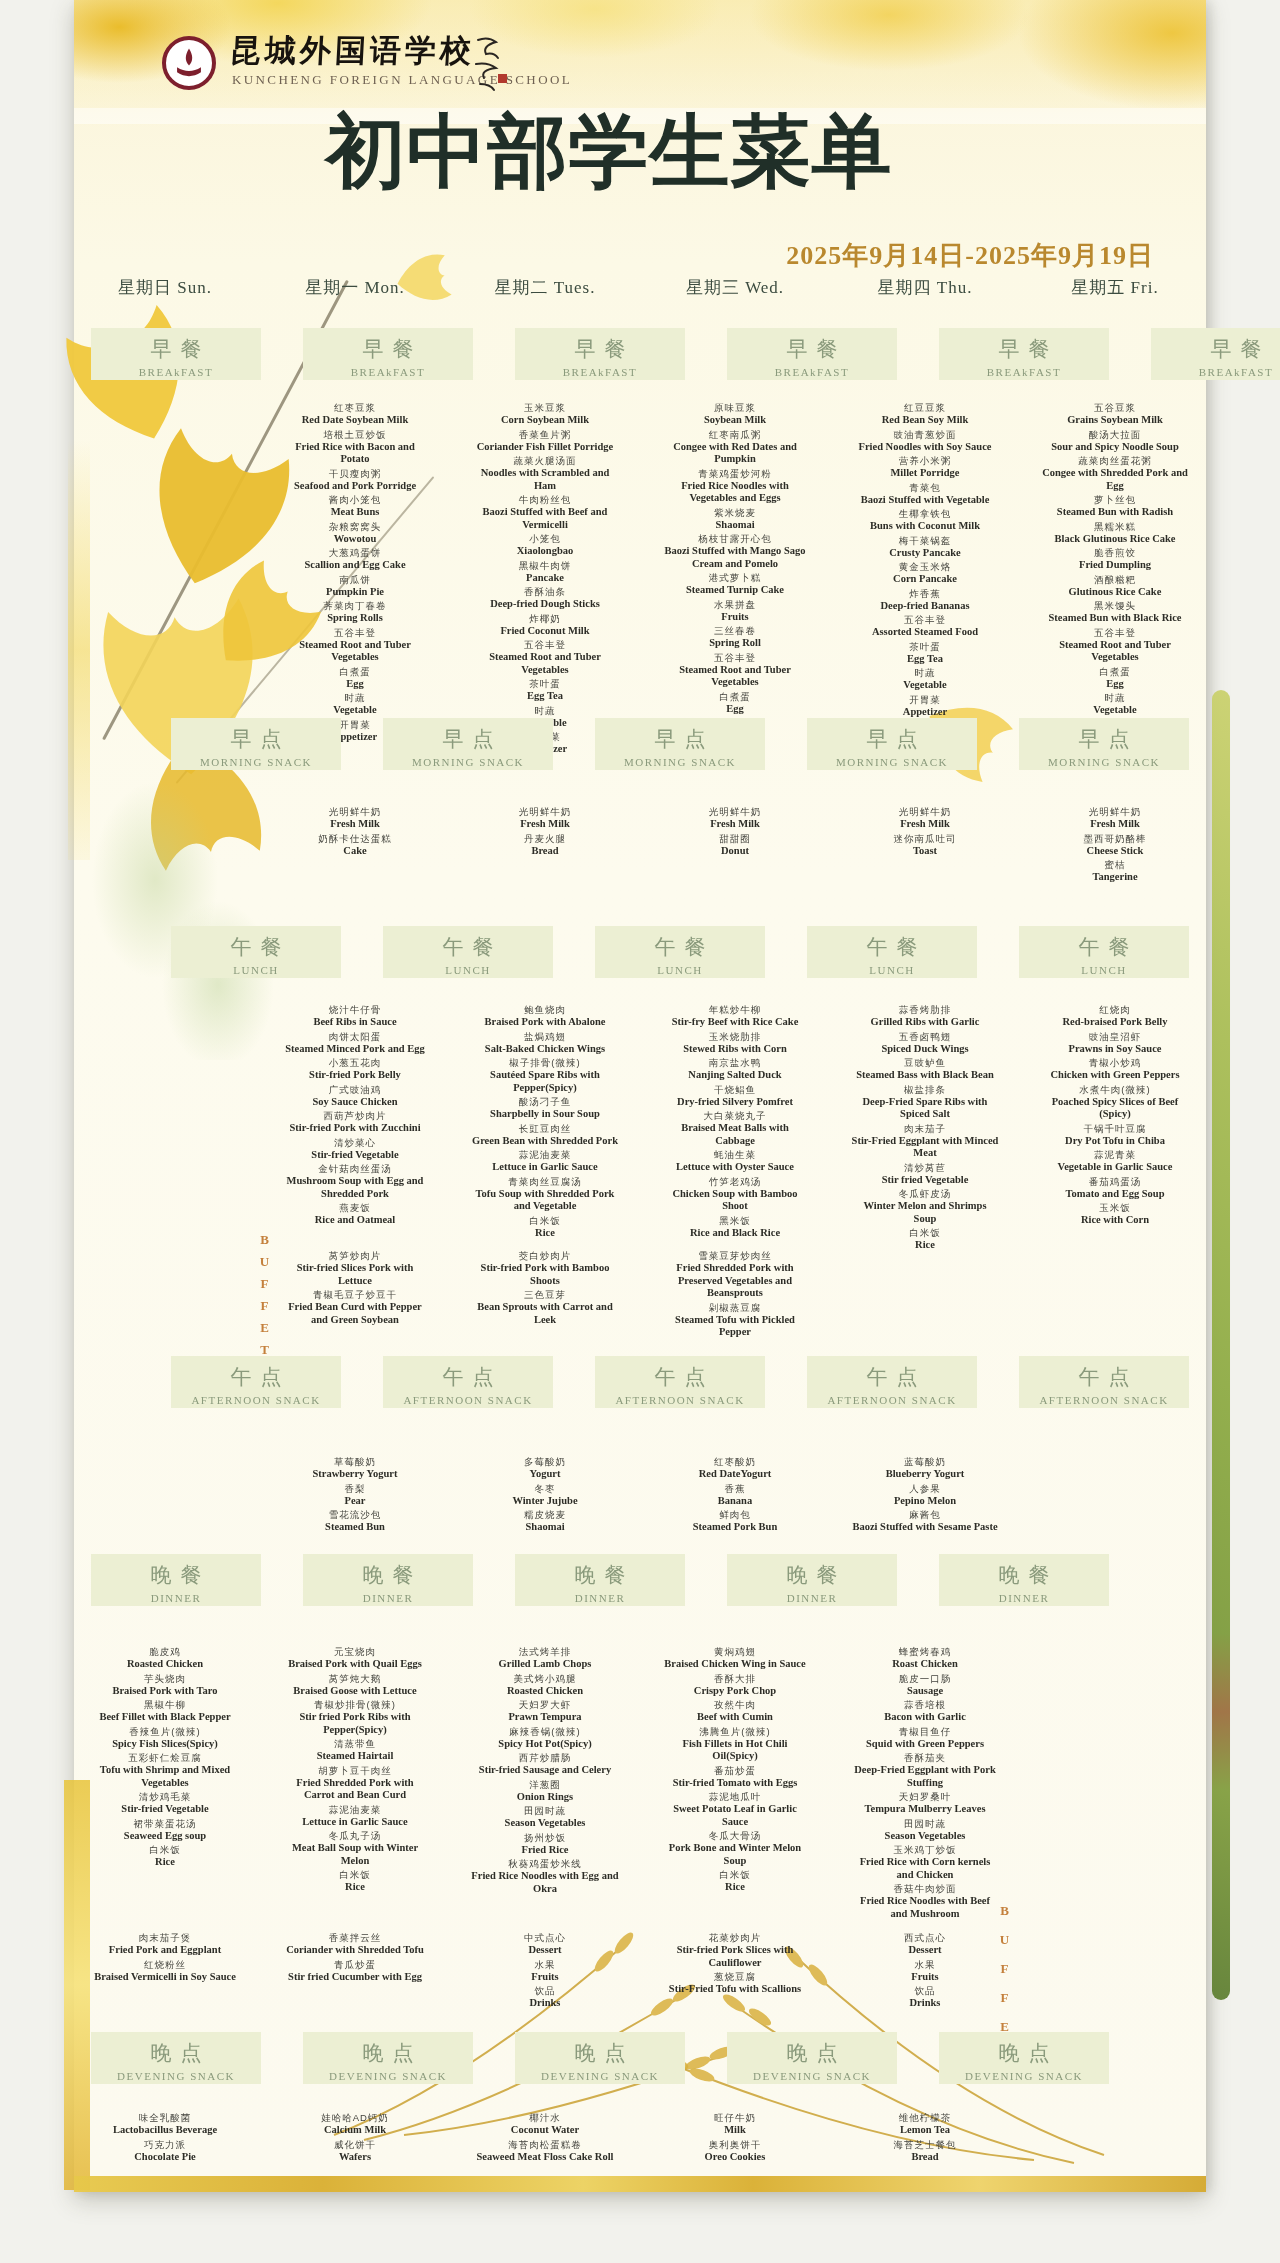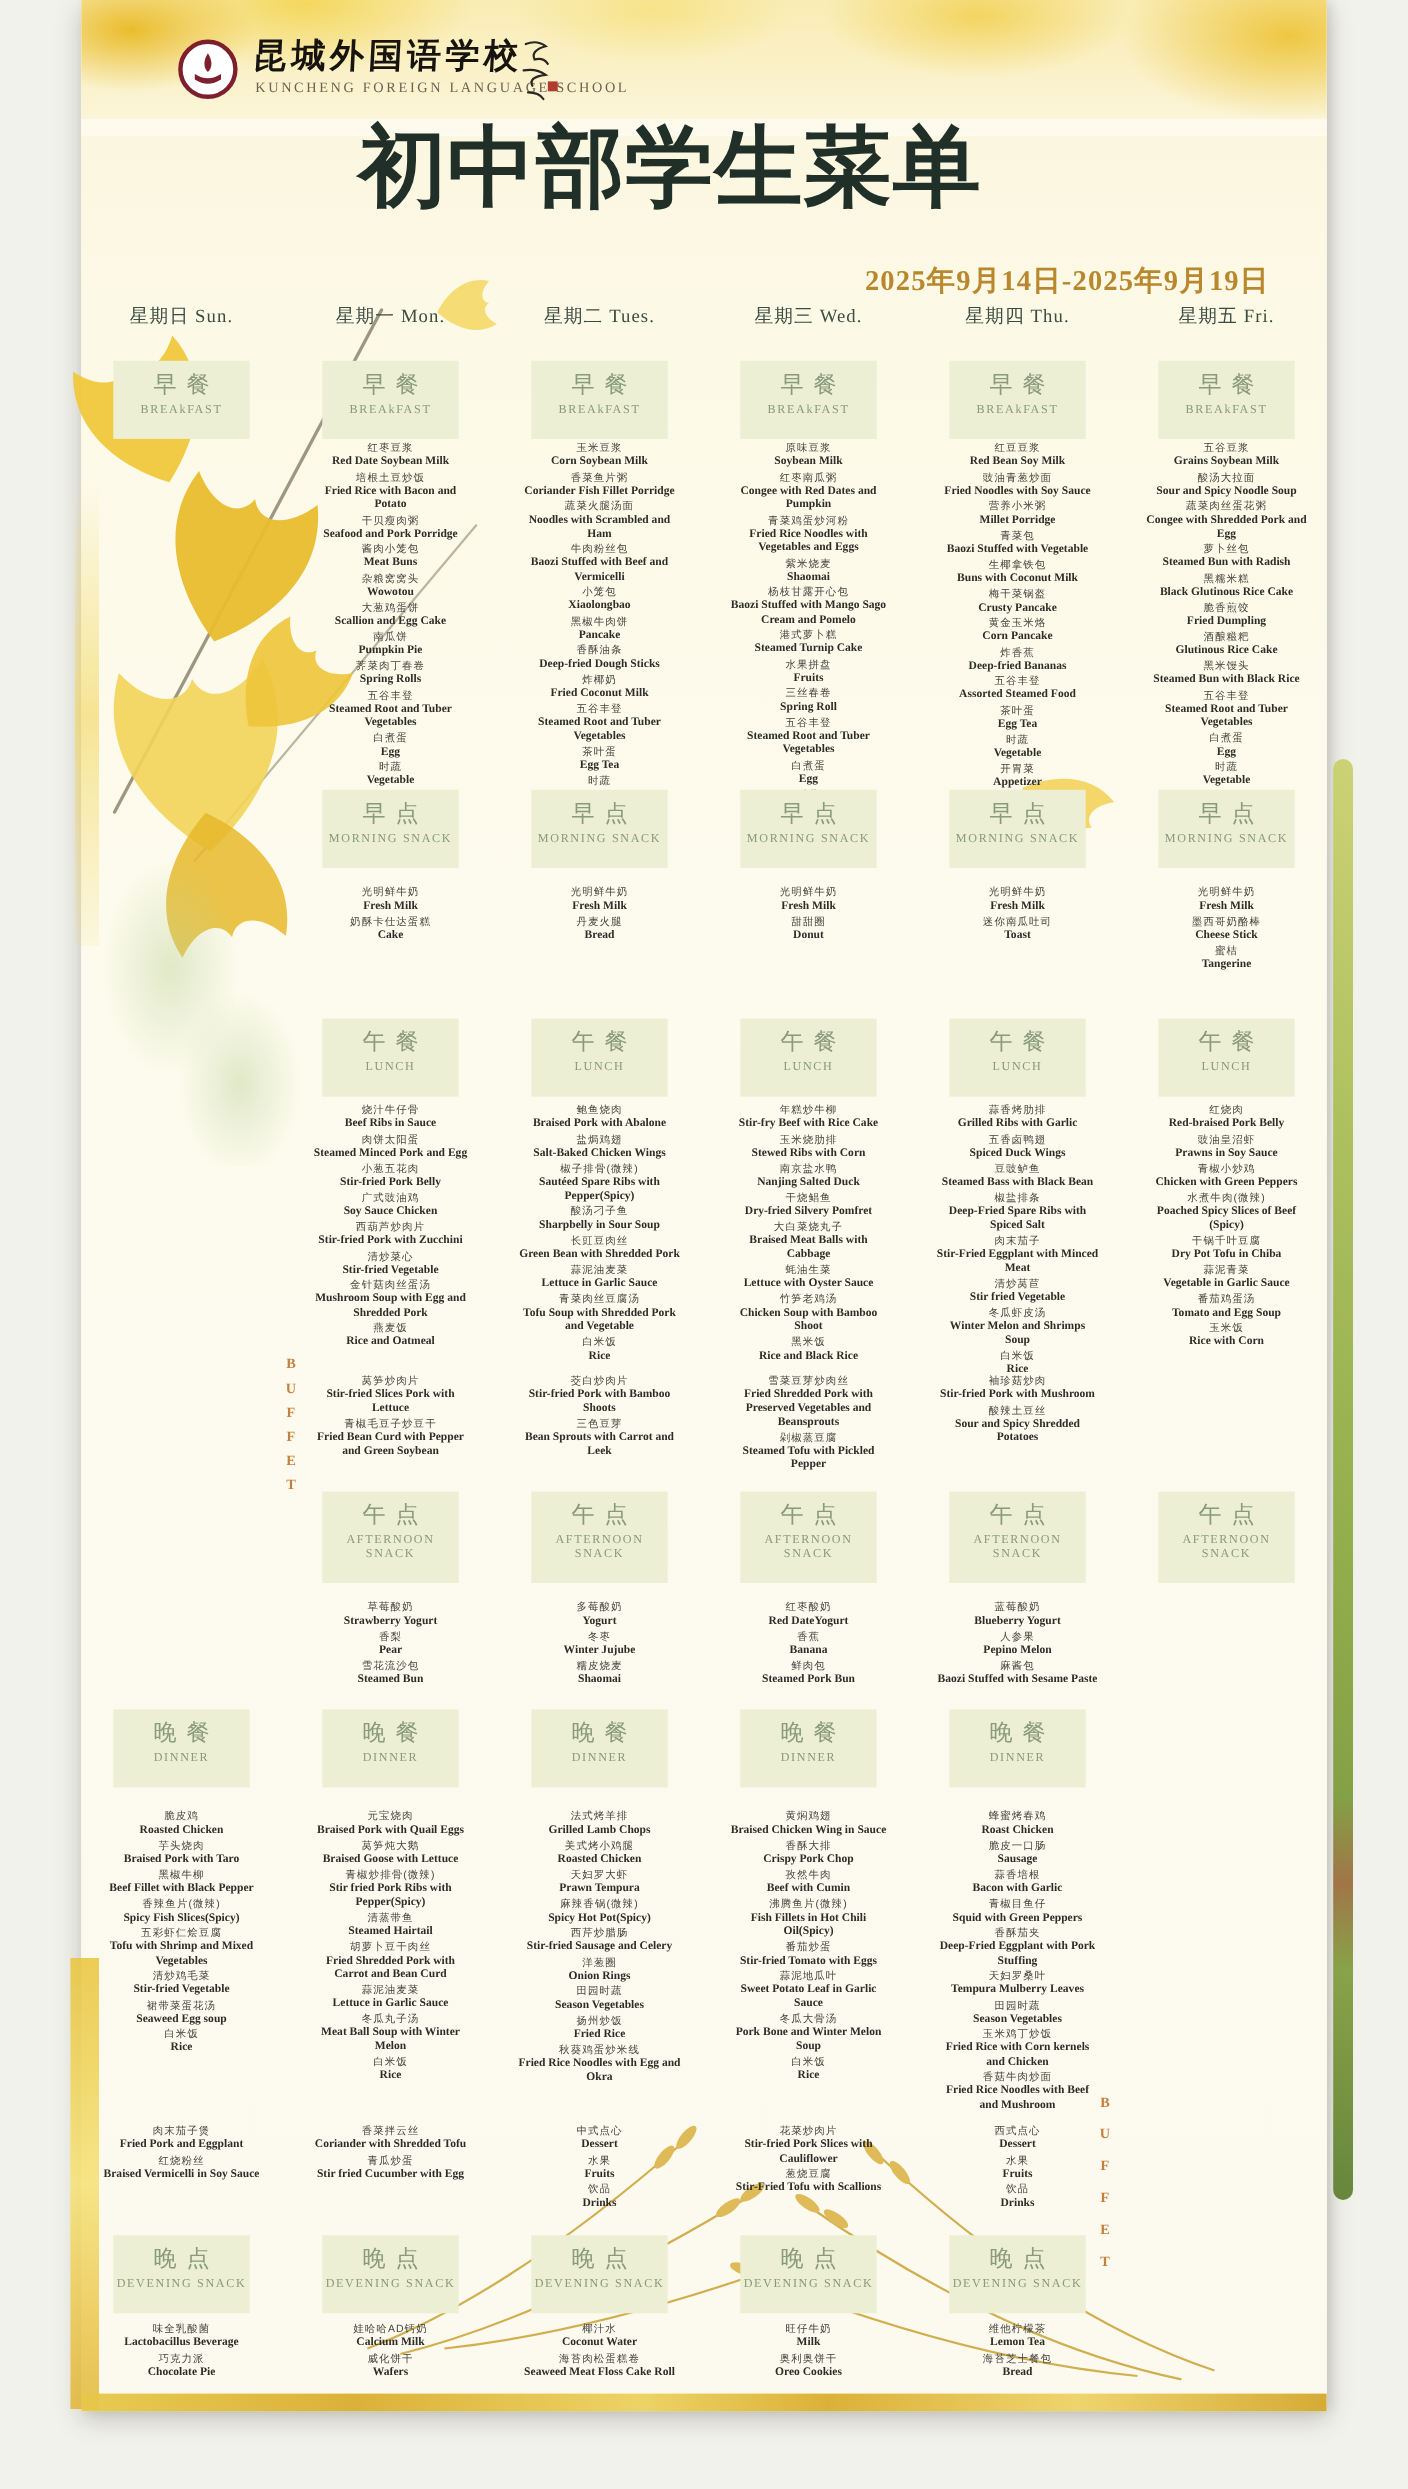--- a/index.html
+++ b/index.html
@@ -45,21 +45,21 @@
   .signature{position:absolute;left:390px;top:34px;}
   .title{position:absolute;left:205px;top:112px;width:660px;text-align:center;
       font-size:80px;font-weight:bold;color:var(--title);letter-spacing:1px;line-height:1.0;}
   .date{position:absolute;right:52px;top:238px;font-size:26px;font-weight:bold;color:var(--date_gold);
       font-family:"Liberation Serif",serif;letter-spacing:1px;}
   
   #menu-grid{position:absolute;inset:0;}
   .grid-row{position:absolute;left:10px;width:1112px;display:grid;grid-template-columns:repeat(6,1fr);gap:28px;}
   .cell{text-align:center;padding:0 7px;}
   .day-header{font-size:17px;color:var(--day_header);font-family:"Liberation Serif",serif;letter-spacing:1px;}
-  .sec-box{width:124px;margin:0 auto;padding:7px 0 21px;background:var(--section_box_bg);}
+  .sec-box{width:170px;margin:0 auto;padding:7px 0 2px;background:var(--section_box_bg);}
   .sec-zh{font-size:21px;letter-spacing:9px;text-indent:9px;color:var(--section_box_text);
       font-family:"Liberation Serif",serif;}
   .sec-en{font-size:11px;letter-spacing:1.5px;color:var(--section_box_text);margin-top:3px;
       font-family:"Liberation Serif",serif;}
   .item{margin-bottom:2px;}
   .dish-zh{font-size:9.5px;line-height:12px;color:var(--dish_zh);letter-spacing:1px;}
   .dish-en{font-size:10.5px;line-height:12.5px;color:var(--dish_en);font-weight:bold;
       font-family:"Liberation Serif",serif;}
   .buffet-v{position:absolute;writing-mode:vertical-rl;text-orientation:upright;
       color:var(--buffet_label);font-weight:bold;font-size:13px;font-family:"Liberation Serif",serif;}
@@ -790,30 +790,20 @@
         <div class="cell">
           <div class="item">
             <div class="dish-zh">雪菜豆芽炒肉丝</div>
             <div class="dish-en">Fried Shredded Pork with Preserved Vegetables and Beansprouts</div>
           </div>
           <div class="item">
             <div class="dish-zh">剁椒蒸豆腐</div>
             <div class="dish-en">Steamed Tofu with Pickled Pepper</div>
           </div>
         </div>
-        <div class="cell">
-          <div class="item">
-            <div class="dish-zh">袖珍菇炒肉</div>
-            <div class="dish-en">Stir-fried Pork with Mushroom</div>
-          </div>
-          <div class="item">
-            <div class="dish-zh">酸辣土豆丝</div>
-            <div class="dish-en">Sour and Spicy Shredded Potatoes</div>
-          </div>
-        </div>
       </div>
       <div class="grid-row" style="top: 1356px;">
         <div class="cell"></div>
         <div class="cell">
           <div class="sec-box">
             <div class="sec-zh">午点</div>
             <div class="sec-en">AFTERNOON SNACK</div>
           </div>
         </div>
         <div class="cell">

